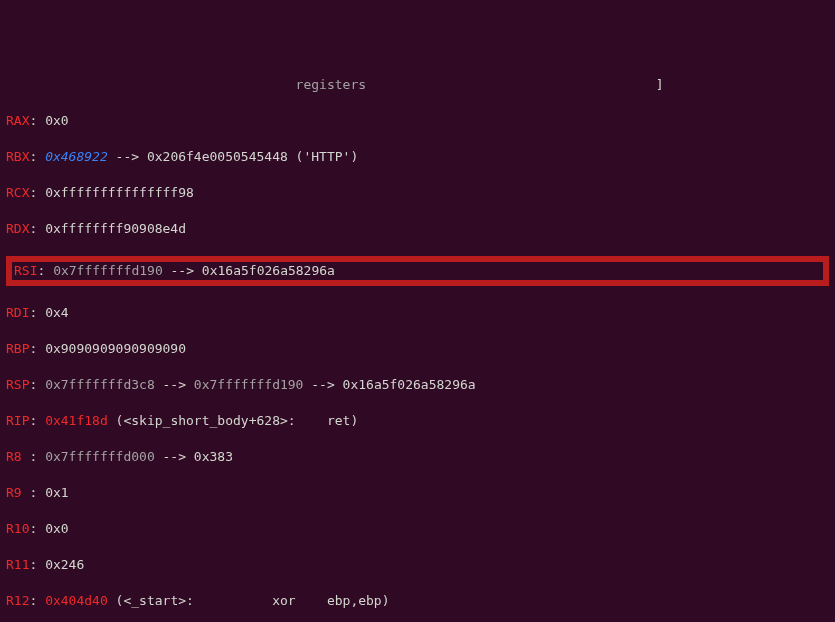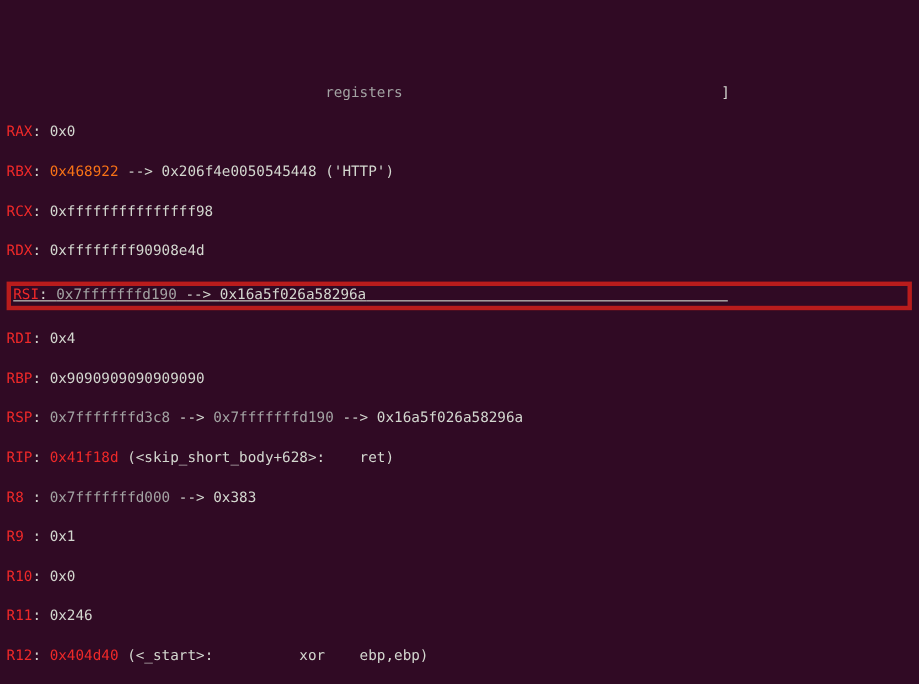--- a/index.html
+++ b/index.html
@@ -9,23 +9,23 @@
     font-family: "DejaVu Sans Mono", "Liberation Mono", monospace;
     font-size: 13px;
     line-height: 18px;
     padding: 4px 6px;
     white-space: pre;
     width: 835px;
     height: 622px;
     overflow: hidden;
   }
   .redb { color: #ef2929; }
-  .green { color: #f97316; }
+  .green { color: #3b82f6; font-style: italic; }
   .blue { color: #a3a3a3; }
-  .hl { border: 4px solid #b91c1c; padding: 0 2px; text-decoration: underline; }
+  .hl { border: 6px solid #b91c1c; padding: 0 2px; }
   .line { display: block; }
 </style>
 </head>
 <body>
 
 
 
 <span class="line"><span class="blue">                                     </span><span class="blue">registers</span><span class="blue">                                     </span>]</span>
 <span class="line"><span class="redb">RAX</span>: <span>0x0</span></span>
 <span class="line"><span class="redb">RBX</span>: <span class="green">0x468922</span><span> --&gt; </span><span>0x206f4e0050545448 ('HTTP')</span></span>

